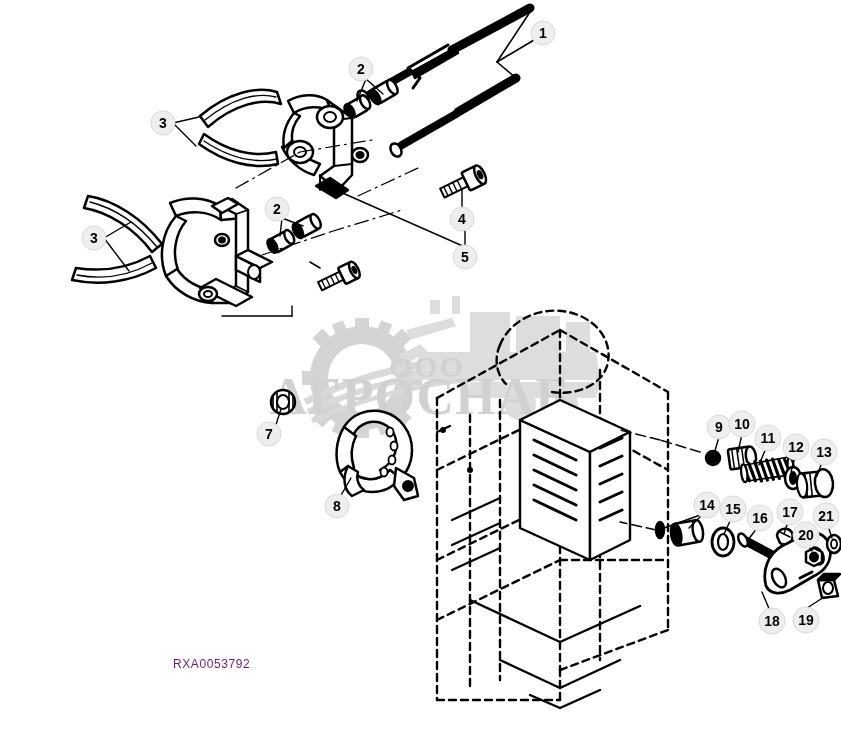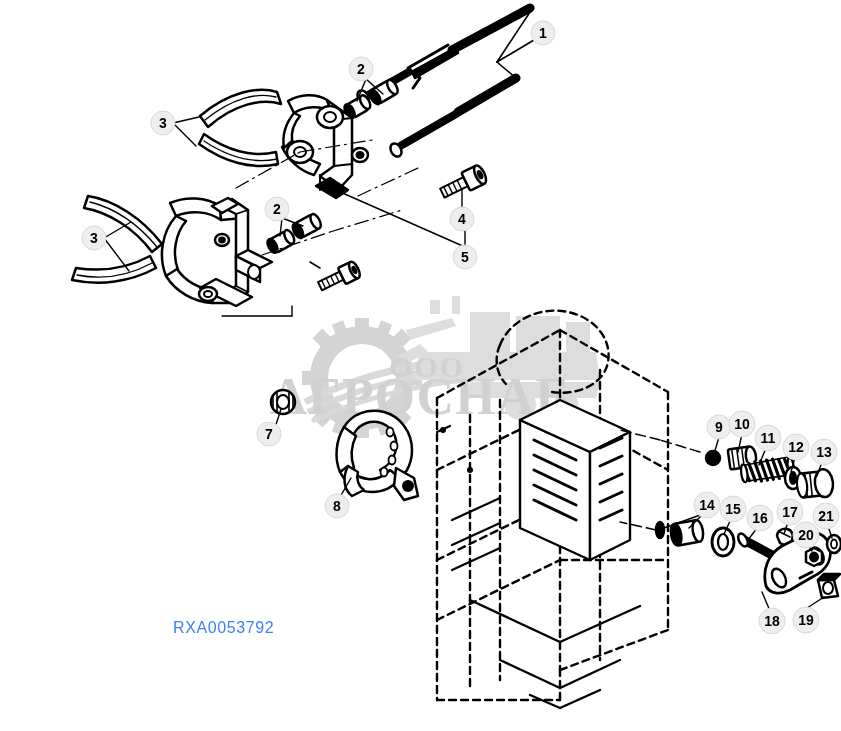--- a/index.html
+++ b/index.html
@@ -23,25 +23,25 @@
   }
   .layer {
     position: absolute;
     left: 0; top: 0;
     width: 841px;
     height: 731px;
   }
   #part-number {
     position: absolute;
     left: 173px;
-    top: 619px;
+    top: 657px;
     font-family: "Liberation Sans", sans-serif;
-    font-size: 16px;
+    font-size: 12px;
     letter-spacing: 0.6px;
-    color: #3b82f6;
+    color: #701a75;
     white-space: nowrap;
   }
   .callout-num {
     font-family: "Liberation Sans", sans-serif;
     font-weight: bold;
     font-size: 14px;
     fill: #000000;
   }
   .callout-circle {
     fill: #eeeeee;

